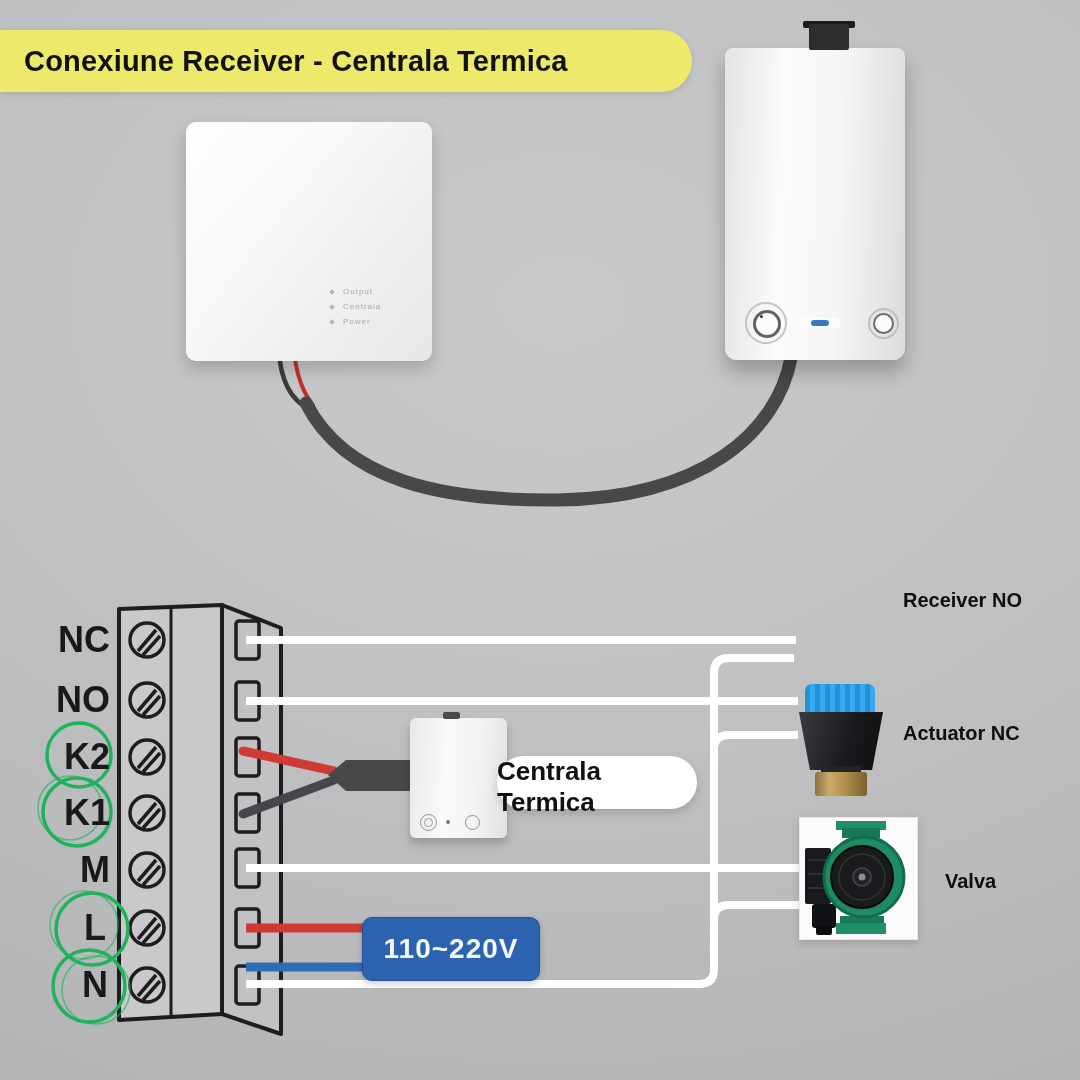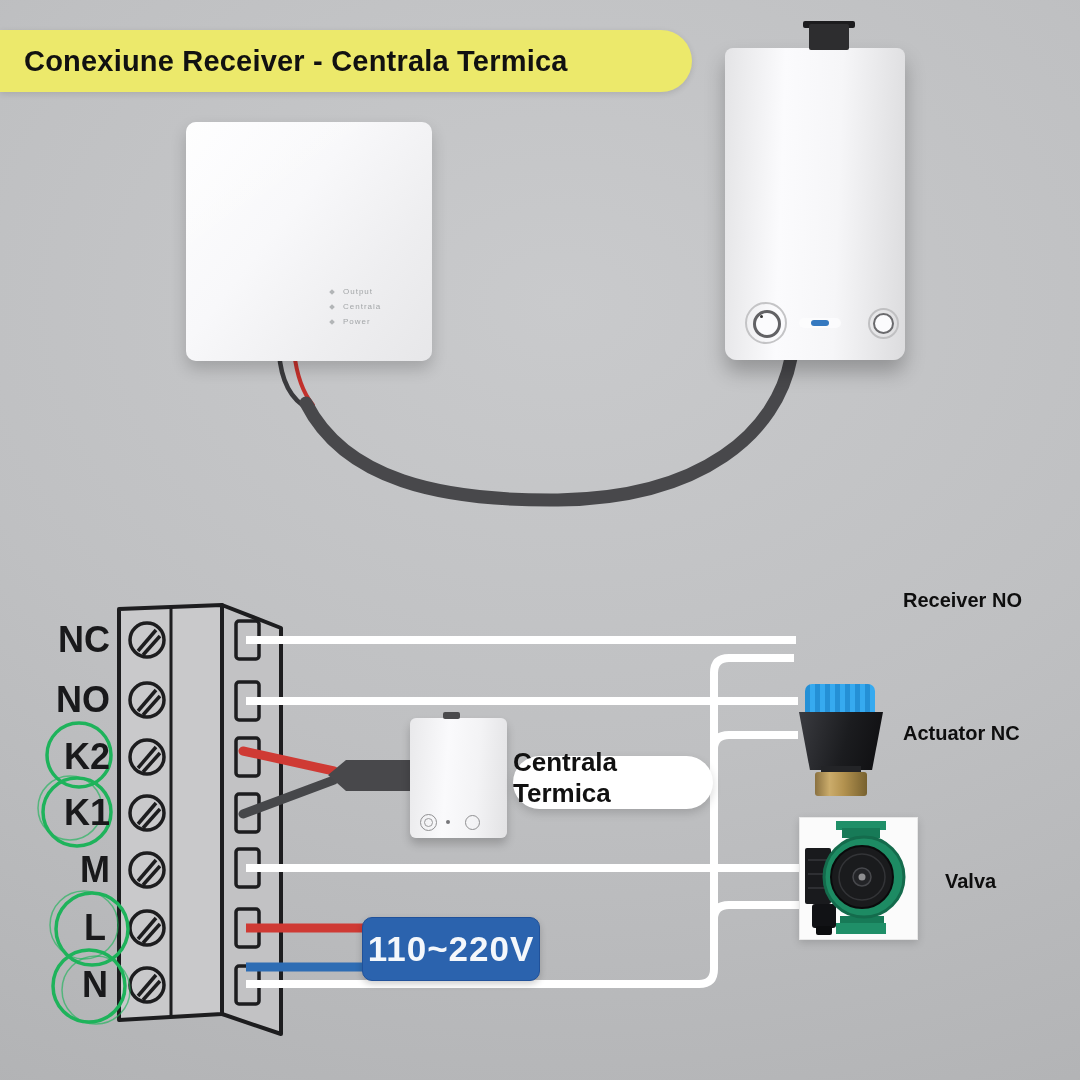--- a/index.html
+++ b/index.html
@@ -63,31 +63,30 @@
   }
   .minicap{position:absolute;left:33px;top:-6px;width:17px;height:7px;background:#4a4a4c;border-radius:2px;}
   .miniknobL{position:absolute;left:10px;top:96px;width:15px;height:15px;border:1.5px solid #909092;border-radius:50%;}
   .miniknobL:after{content:"";position:absolute;left:3px;top:3px;width:7px;height:7px;border:1px solid #9a9a9c;border-radius:50%;}
   .minidot{position:absolute;left:36px;top:102px;width:4px;height:4px;background:#77777a;border-radius:50%;}
   .miniknobR{position:absolute;left:55px;top:97px;width:13px;height:13px;border:1.5px solid #909092;border-radius:50%;}
 
   
   .pill{
     left:497px;top:756px;width:200px;height:53px;background:#fff;border-radius:27px;z-index:4;
-    display:flex;align-items:flex-end;justify-content:center;
+    display:flex;align-items:flex-start;justify-content:center;
     box-shadow:0 4px 10px rgba(0,0,0,.16);
-    margin-left:16px;
   }
   .pill span{font-size:26px;font-weight:700;color:#111;}
   .powerbox{
     left:362px;top:917px;width:176px;height:62px;background:#2b63ae;border-radius:10px;z-index:4;
     display:flex;align-items:center;justify-content:center;border:1px solid #20519a;
     box-shadow:0 3px 7px rgba(0,0,0,.2);
   }
-  .powerbox span{font-size:35px;font-weight:600;color:#f4f7fb;letter-spacing:1px;}
+  .powerbox span{font-size:28px;font-weight:600;color:#f4f7fb;letter-spacing:1px;}
 
   
   .devlabel{z-index:5;font-size:20px;font-weight:700;color:#0e0e0e;white-space:nowrap;}
 
   
   .actno{left:795px;top:542px;width:97px;height:120px;z-index:3;}
   .actno .dome{
     position:absolute;left:3px;top:0;width:91px;height:95px;
     border-radius:44% 44% 12% 12% / 52% 52% 12% 12%;
     background:linear-gradient(100deg,#e2e2e4 0%,#fcfcfe 35%,#f4f4f6 65%,#d6d6d8 100%);

